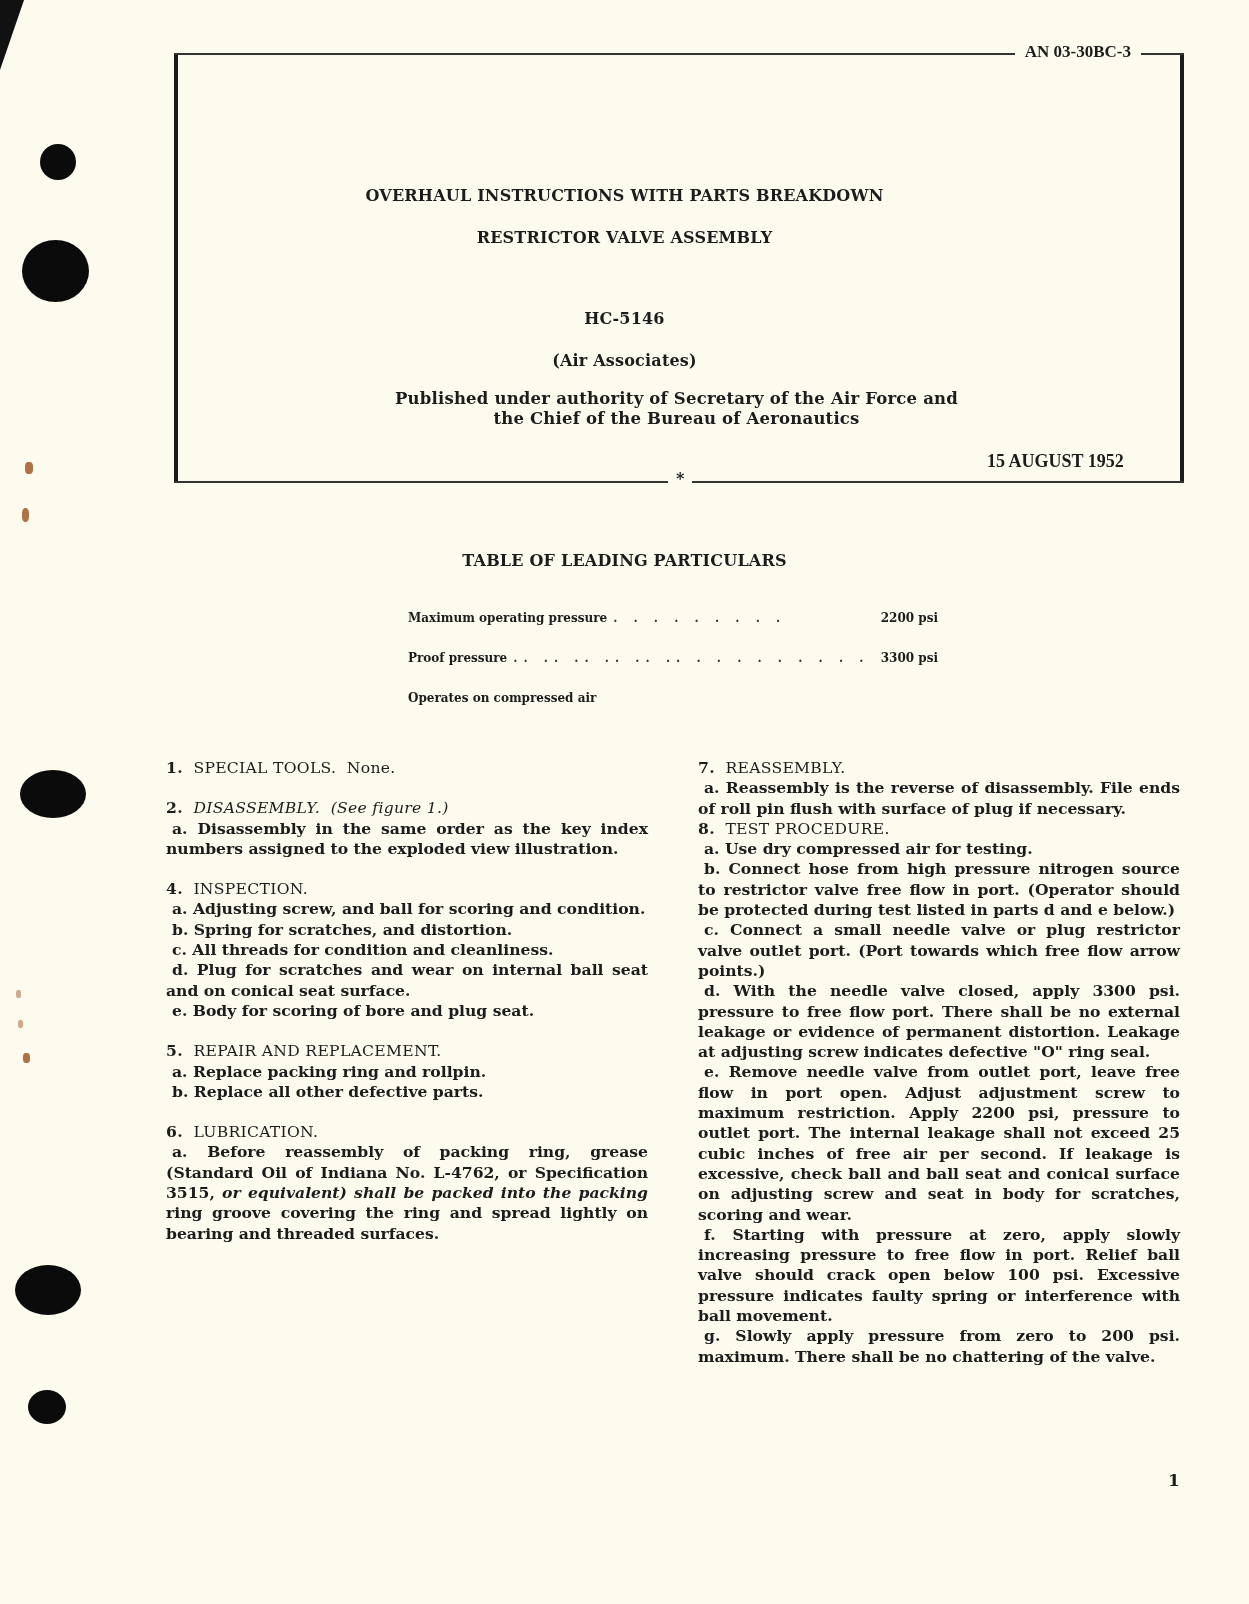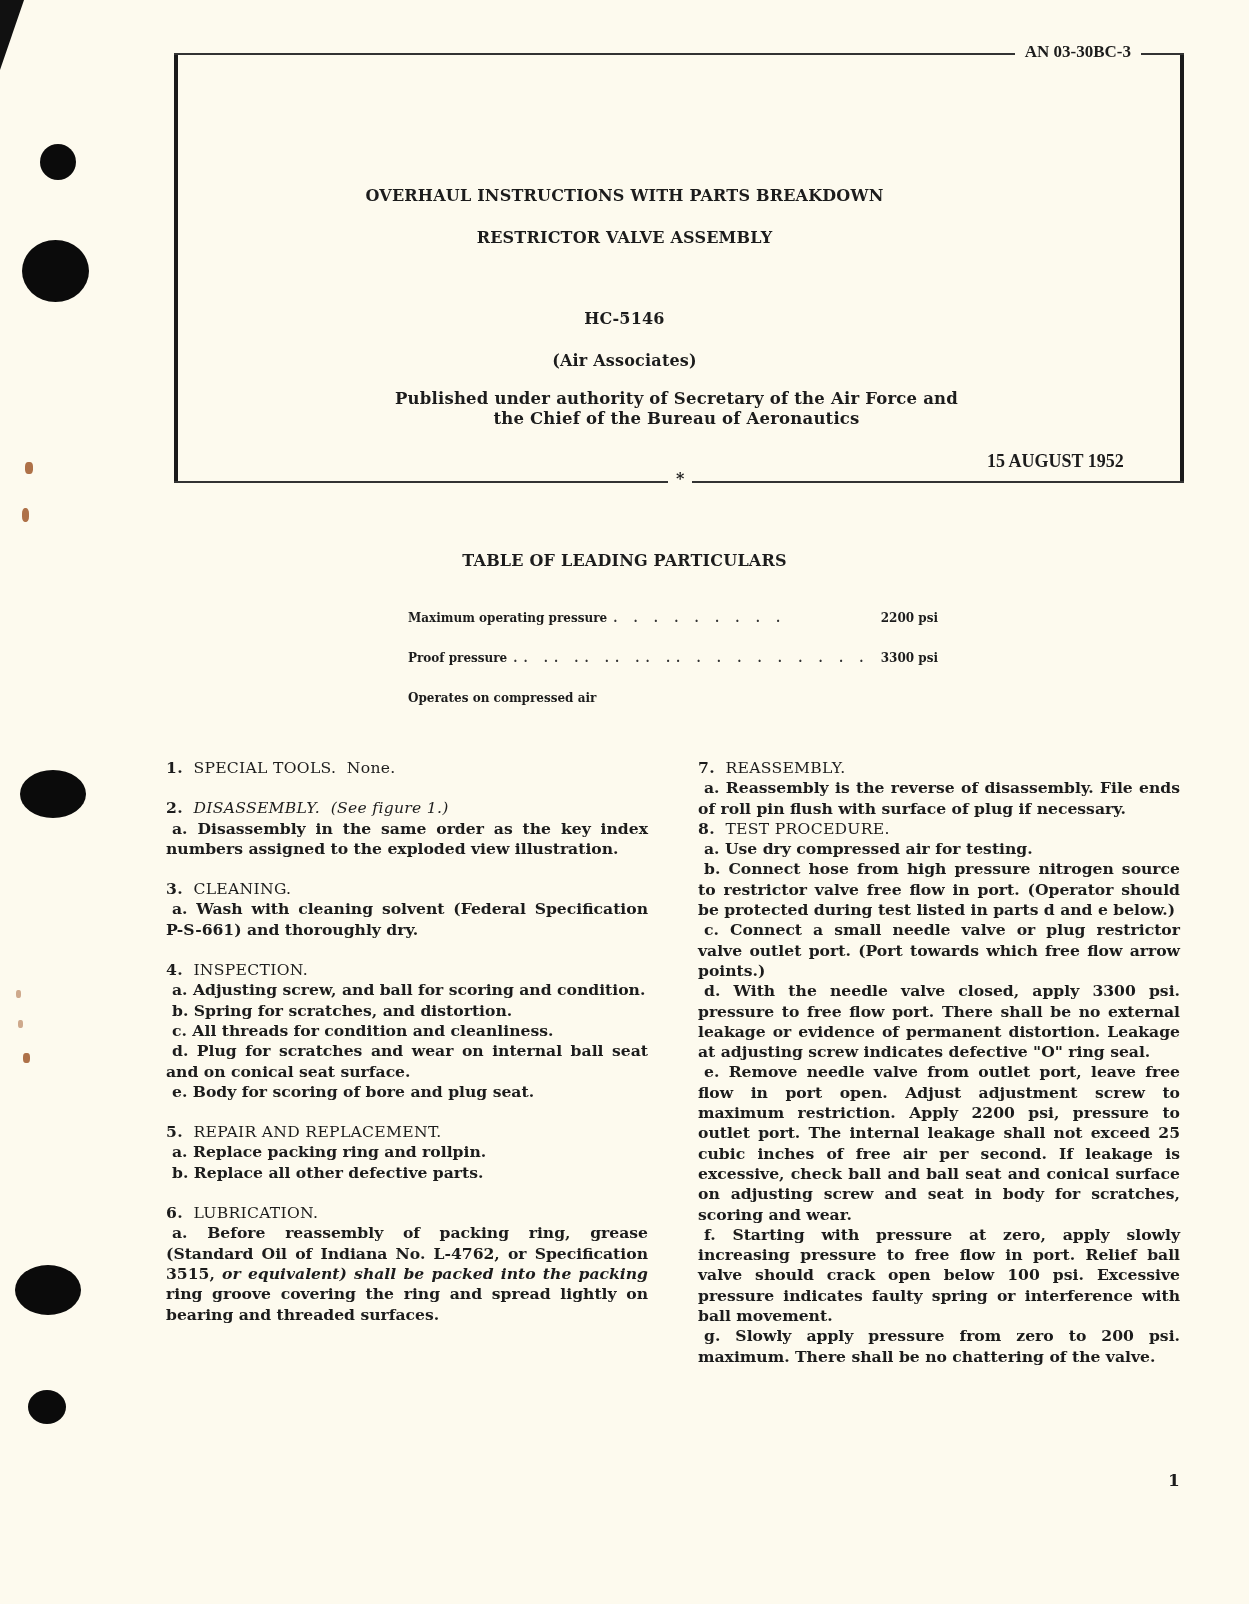--- a/index.html
+++ b/index.html
@@ -118,24 +118,20 @@
 
 <div class="col col-left">
   <div class="section">
     <div class="sec-head"><span class="num">1.</span>&nbsp;&nbsp;<span>SPECIAL TOOLS.</span>&nbsp;&nbsp;<span>None.</span></div>
   </div>
   <div class="section">
     <div class="sec-head ital"><span class="num" style="font-style:normal;">2.</span>&nbsp;&nbsp;<span>DISASSEMBLY.</span>&nbsp;&nbsp;<span>(See figure 1.)</span></div>
     <div class="item">a. Disassembly in the same order as the key index numbers assigned to the exploded view illustration.</div>
   </div>
   <div class="section">
-    <div class="sec-head"><span class="num">3.</span>&nbsp;&nbsp;<span>CLEANING.</span></div>
-    <div class="item">a. Wash with cleaning solvent (Federal Specification P-S-661) and thoroughly dry.</div>
-  </div>
-  <div class="section">
     <div class="sec-head"><span class="num">4.</span>&nbsp;&nbsp;<span>INSPECTION.</span></div>
     <div class="item">a. Adjusting screw, and ball for scoring and condition.</div>
     <div class="item">b. Spring for scratches, and distortion.</div>
     <div class="item">c. All threads for condition and cleanliness.</div>
     <div class="item">d. Plug for scratches and wear on internal ball seat and on conical seat surface.</div>
     <div class="item">e. Body for scoring of bore and plug seat.</div>
   </div>
   <div class="section">
     <div class="sec-head"><span class="num">5.</span>&nbsp;&nbsp;<span>REPAIR AND REPLACEMENT.</span></div>
     <div class="item">a. Replace packing ring and rollpin.</div>

